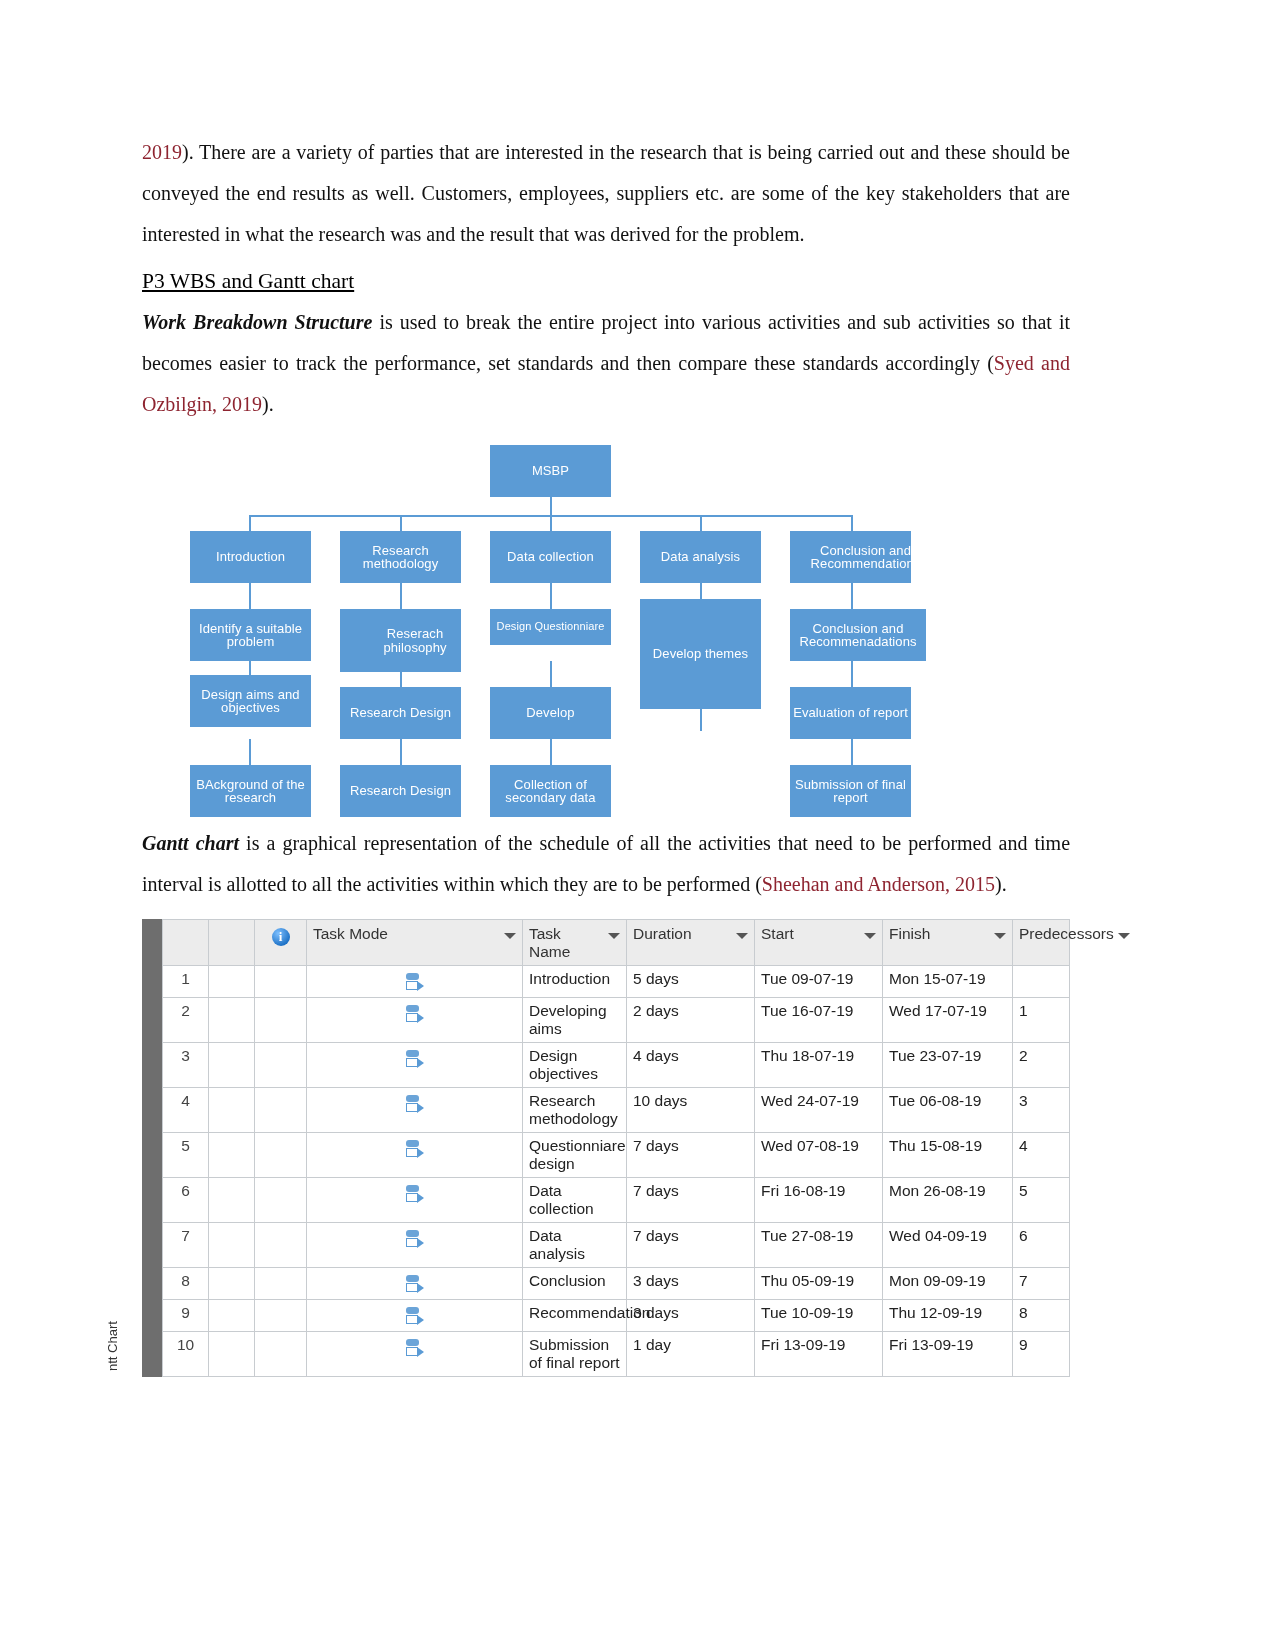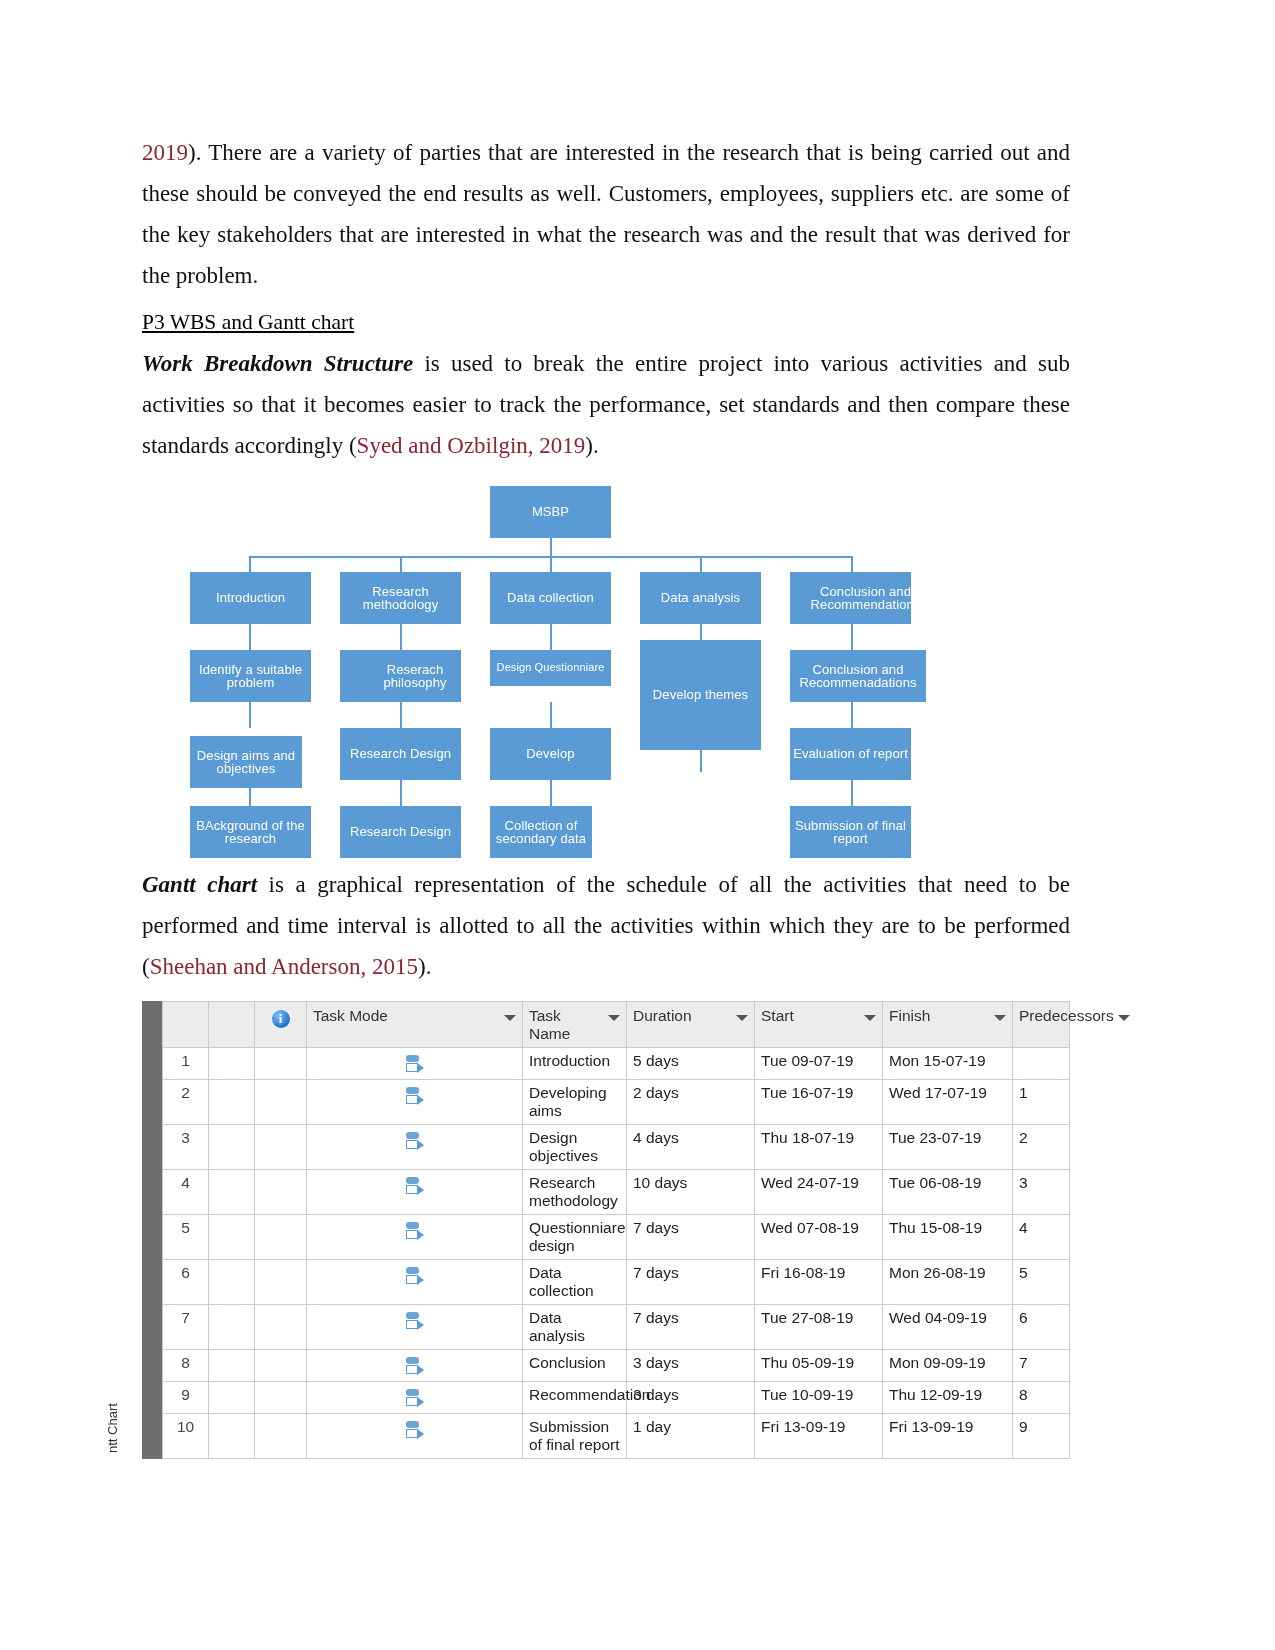--- a/index.html
+++ b/index.html
@@ -2,21 +2,21 @@
 <html><head>
 <meta charset="utf-8">
 <style>
   html,body{margin:0;padding:0;background:#ffffff;}
   body{width:1275px;height:1650px;font-family:"Liberation Serif",serif;color:#000;}
   .page{position:relative;width:1275px;height:1650px;background:#fff;box-sizing:border-box;}
   .content{position:absolute;left:142px;top:132px;width:928px;}
 
   p.body{
     font-family:"Liberation Serif",serif;
-    font-size:23px;
+    font-size:20px;
     line-height:41px;
     text-align:justify;
     margin:0 0 0 0;
     color:#111;
   }
   .cite{color:#8e2430;}
   .heading{
     font-family:"Liberation Serif",serif;
     font-size:21.5px;
     line-height:41px;
@@ -151,39 +151,39 @@
         <div class="vline" style="left:107px;top:76px;height:16px;"></div>
         <div class="vline" style="left:258px;top:76px;height:16px;"></div>
         <div class="vline" style="left:408px;top:76px;height:16px;"></div>
         <div class="vline" style="left:558px;top:76px;height:16px;"></div>
         <div class="vline" style="left:709px;top:76px;height:16px;"></div>
 
         <div class="node" style="left:48px;top:92px;width:121px;height:52px;">Introduction</div>
         <div class="vline" style="left:107px;top:144px;height:26px;"></div>
         <div class="node" style="left:48px;top:170px;width:121px;height:52px;">Identify a suitable problem</div>
         <div class="vline" style="left:107px;top:222px;height:26px;"></div>
-        <div class="node" style="left:48px;top:256px;width:112px;height:52px;">Design aims and objectives</div>
+        <div class="node" style="left:48px;top:236px;width:121px;height:52px;">Design aims and objectives</div>
         <div class="vline" style="left:107px;top:300px;height:26px;"></div>
         <div class="node" style="left:48px;top:326px;width:121px;height:52px;">BAckground of the research</div>
 
         <div class="node" style="left:198px;top:92px;width:121px;height:52px;">Research methodology</div>
         <div class="vline" style="left:258px;top:144px;height:26px;"></div>
-        <div class="node" style="left:198px;top:170px;width:121px;height:52px;padding-left:32px;">Reserach philosophy</div>
+        <div class="node" style="left:198px;top:170px;width:121px;height:63px;padding-left:32px;">Reserach philosophy</div>
         <div class="vline" style="left:258px;top:222px;height:26px;"></div>
         <div class="node" style="left:198px;top:248px;width:121px;height:52px;">Research Design</div>
         <div class="vline" style="left:258px;top:300px;height:26px;"></div>
         <div class="node" style="left:198px;top:326px;width:121px;height:52px;">Research Design</div>
 
         <div class="node" style="left:348px;top:92px;width:121px;height:52px;">Data collection</div>
         <div class="vline" style="left:408px;top:144px;height:26px;"></div>
         <div class="node" style="left:348px;top:170px;width:121px;height:36px;font-size:11px;">Design Questionniare</div>
         <div class="vline" style="left:408px;top:222px;height:26px;"></div>
         <div class="node" style="left:348px;top:248px;width:121px;height:52px;">Develop</div>
         <div class="vline" style="left:408px;top:300px;height:26px;"></div>
-        <div class="node" style="left:348px;top:326px;width:102px;height:52px;text-align:center;">Collection of secondary data</div>
+        <div class="node" style="left:348px;top:326px;width:121px;height:52px;text-align:center;">Collection of secondary data</div>
 
         <div class="node" style="left:498px;top:92px;width:121px;height:52px;">Data analysis</div>
         <div class="vline" style="left:558px;top:144px;height:16px;"></div>
         <div class="node" style="left:498px;top:160px;width:121px;height:110px;">Develop themes</div>
         <div class="vline" style="left:558px;top:270px;height:22px;"></div>
 
         <div class="node" style="left:648px;top:92px;width:121px;height:52px;padding-left:33px;">Conclusion and Recommendations</div>
         <div class="vline" style="left:709px;top:144px;height:26px;"></div>
         <div class="node" style="left:648px;top:170px;width:136px;height:52px;">Conclusion and Recommenadations</div>
         <div class="vline" style="left:709px;top:222px;height:26px;"></div>

